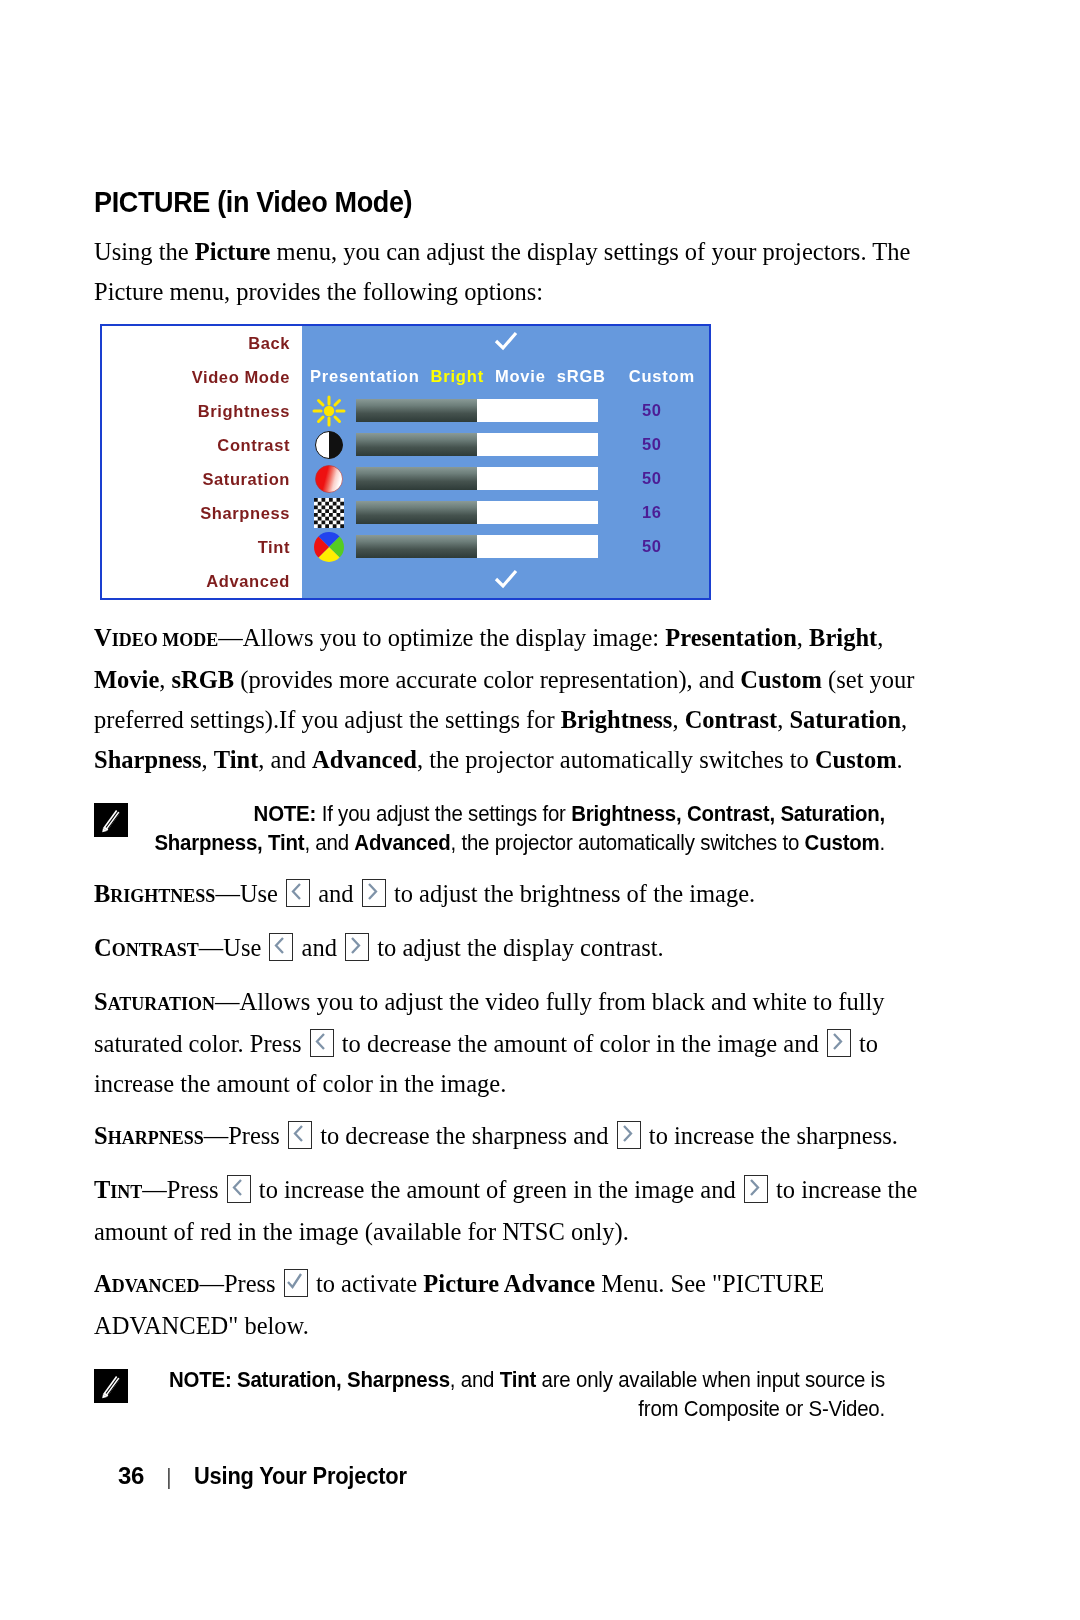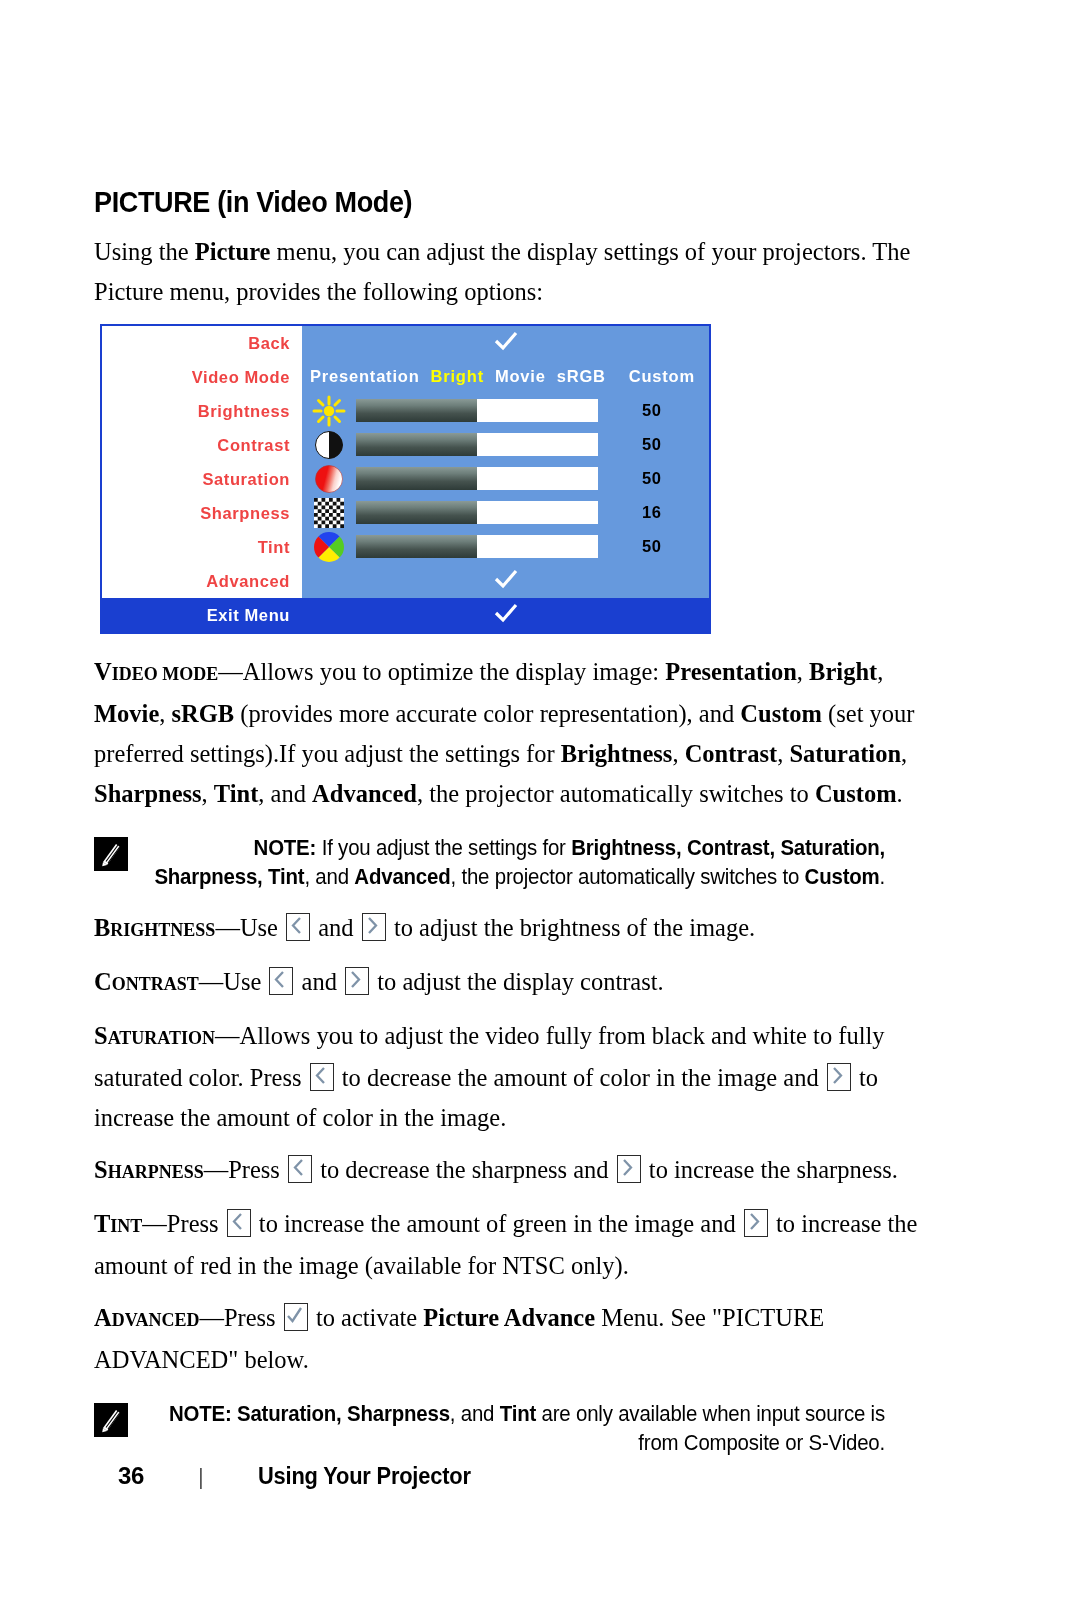--- a/index.html
+++ b/index.html
@@ -107,21 +107,21 @@
   .osd-row{
     display:flex;
     align-items:center;
     height:34px;
     position:relative;
   }
   .osd-label{
     width:200px;
     flex:0 0 200px;
     background:#ffffff;
-    color:#ef4444;
+    color:#7f1d1d;
     font-weight:bold;
     font-size:16.5px;
     letter-spacing:0.6px;
     text-align:right;
     padding-right:12px;
     box-sizing:border-box;
     height:100%;
     line-height:34px;
   }
   .osd-value{
@@ -165,21 +165,21 @@
     border:0;
     position:relative;
     flex:0 0 242px;
     overflow:hidden;
   }
   .slider .fill{
     position:absolute; left:0; top:0; bottom:0;
     background:linear-gradient(to bottom,#8a9a96 0%,#6e7f7b 28%,#46534f 62%,#2e3b38 100%);
   }
   .osd-num{
-    color:#000000;
+    color:#4c1d95;
     font-weight:bold;
     font-size:16.5px;
     margin-left:44px;
     letter-spacing:0.5px;
   }
   .osd-exit{
     display:flex;
     align-items:center;
     height:34px;
     background:#1a3fd0;
@@ -190,21 +190,20 @@
   }
 
   
   .footer{
     position:absolute;
     left:118px; top:1462px;
     width:700px;
     display:flex;
     align-items:baseline;
     font-family:"Liberation Sans", sans-serif;
-    gap:32px;
   }
   .footer .pnum{
     font-weight:bold;
     font-size:24px;
     letter-spacing:-0.3px;
   }
   .footer .sep{
     margin:0 22px 0 22px;
     font-size:22px;
     color:#555;
@@ -392,30 +391,20 @@
             <div class="osd-check">
               <svg width="26" height="22" viewBox="0 0 26 22">
                   <path d="M3 11 L10 18 L23 3" stroke="#ffffff" stroke-width="3.2" fill="none"></path>
                 </svg>
             </div>
           </div>
         </div>
 
       </div>
 
-      <div class="osd-exit">
-        <div class="osd-label">Exit Menu</div>
-        <div class="osd-value">
-          <div class="osd-check">
-            <svg width="26" height="22" viewBox="0 0 26 22">
-                <path d="M3 11 L10 18 L23 3" stroke="#ffffff" stroke-width="3.2" fill="none"></path>
-              </svg>
-          </div>
-        </div>
-      </div>
     </div>
 
     <p class="body"><span class="term"><span class="cap">V</span><span class="sc">IDEO MODE</span></span><span>—Allows you to optimize the display image: </span><b>Presentation</b><span>, </span><b>Bright</b><span>, </span><b>Movie</b><span>, </span><b>sRGB</b><span> (provides more accurate color representation), and </span><b>Custom</b><span> (set your preferred settings).If you adjust the settings for </span><b>Brightness</b><span>, </span><b>Contrast</b><span>, </span><b>Saturation</b><span>, </span><b>Sharpness</b><span>, </span><b>Tint</b><span>, and </span><b>Advanced</b><span>, the projector automatically switches to </span><b>Custom</b><span>.</span></p>
 
     <div class="note">
       <div class="note-icon">
         <svg width="34" height="34" viewBox="0 0 34 34">
           <rect width="34" height="34" fill="#000000"></rect>
           <path d="M9 25 L22 7 L26 10 L13 28 Z" fill="#ffffff"></path>
           <path d="M9 25 L13 28 L8.2 29.2 Z" fill="#ffffff"></path>

